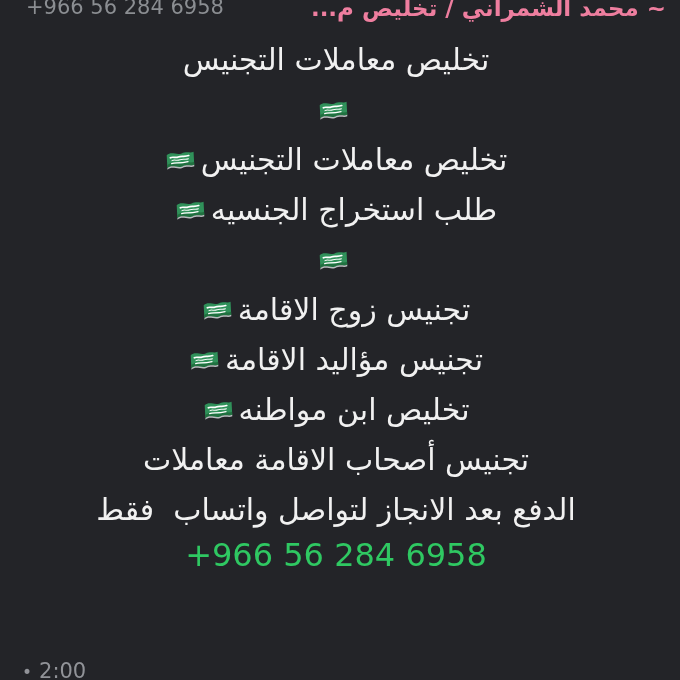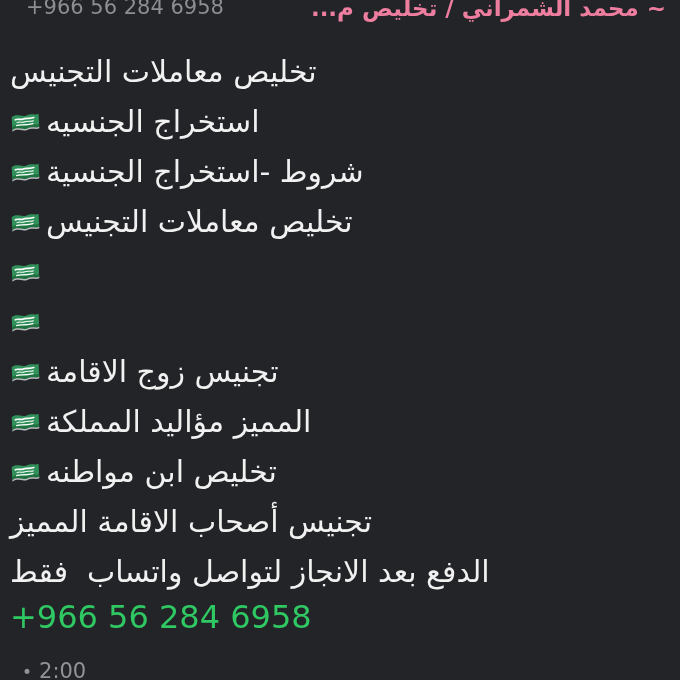--- a/index.html
+++ b/index.html
@@ -39,23 +39,23 @@
   }
   .sender-phone {
     color: #8b8e92;
     font-size: 21px;
     line-height: 29px;
     direction: ltr;
   }
   
   .messages {
     direction: rtl;
-    text-align: left;
+    text-align: center;
     padding: 0 18px 0 10px;
-    margin-top: 24px;
+    margin-top: 12px;
   }
   .line {
     height: 50px;
     line-height: 50px;
     font-size: 30px;
     color: #f1f1f1;
     white-space: pre;
   }
   .flag-svg {
     width: 31px;
@@ -112,45 +112,42 @@
 
 <div class="bubble">
 
   <div class="header">
     <span class="sender-name">~ محمد الشمراني / تخليص م...</span>
     <span class="sender-phone">+966 56 284 6958</span>
   </div>
 
   <div class="messages">
     <div class="line"><span>تخليص معاملات التجنيس</span></div>
-    <div class="line"><span>استخراج الجنسيه</span><svg class="flag-svg" viewBox="0 0 31 25">
-          <use href="#saudi-flag"></use>
-        </svg></div>
-    <div class="line"><span>شروط -استخراج الجنسية</span><svg class="flag-svg" viewBox="0 0 31 25">
+    <div class="line"><svg class="flag-svg" viewBox="0 0 31 25">
           <use href="#saudi-flag"></use>
         </svg></div>
     <div class="line"><span>تخليص معاملات التجنيس</span><svg class="flag-svg" viewBox="0 0 31 25">
           <use href="#saudi-flag"></use>
         </svg></div>
-    <div class="line"><svg class="flag-svg" viewBox="0 0 31 25">
+    <div class="line"><span>طلب استخراج الجنسيه</span><svg class="flag-svg" viewBox="0 0 31 25">
           <use href="#saudi-flag"></use>
         </svg></div>
     <div class="line"><svg class="flag-svg" viewBox="0 0 31 25">
           <use href="#saudi-flag"></use>
         </svg></div>
     <div class="line"><span>تجنيس زوج الاقامة</span><svg class="flag-svg" viewBox="0 0 31 25">
           <use href="#saudi-flag"></use>
         </svg></div>
-    <div class="line"><span>المميز مؤاليد المملكة</span><svg class="flag-svg" viewBox="0 0 31 25">
+    <div class="line"><span>تجنيس مؤاليد الاقامة</span><svg class="flag-svg" viewBox="0 0 31 25">
           <use href="#saudi-flag"></use>
         </svg></div>
     <div class="line"><span>تخليص ابن مواطنه</span><svg class="flag-svg" viewBox="0 0 31 25">
           <use href="#saudi-flag"></use>
         </svg></div>
-    <div class="line"><span>تجنيس أصحاب الاقامة المميز</span></div>
+    <div class="line"><span>تجنيس أصحاب الاقامة معاملات</span></div>
     <div class="line"><span>الدفع بعد الانجاز لتواصل واتساب  فقط</span></div>
     <div class="line phone-line"><a class="phone-link">+966 56 284 6958</a></div>
   </div>
 
   <div class="footer">
     <span class="bullet">•</span><span class="time">2:00</span>
   </div>
 
 </div>
 

